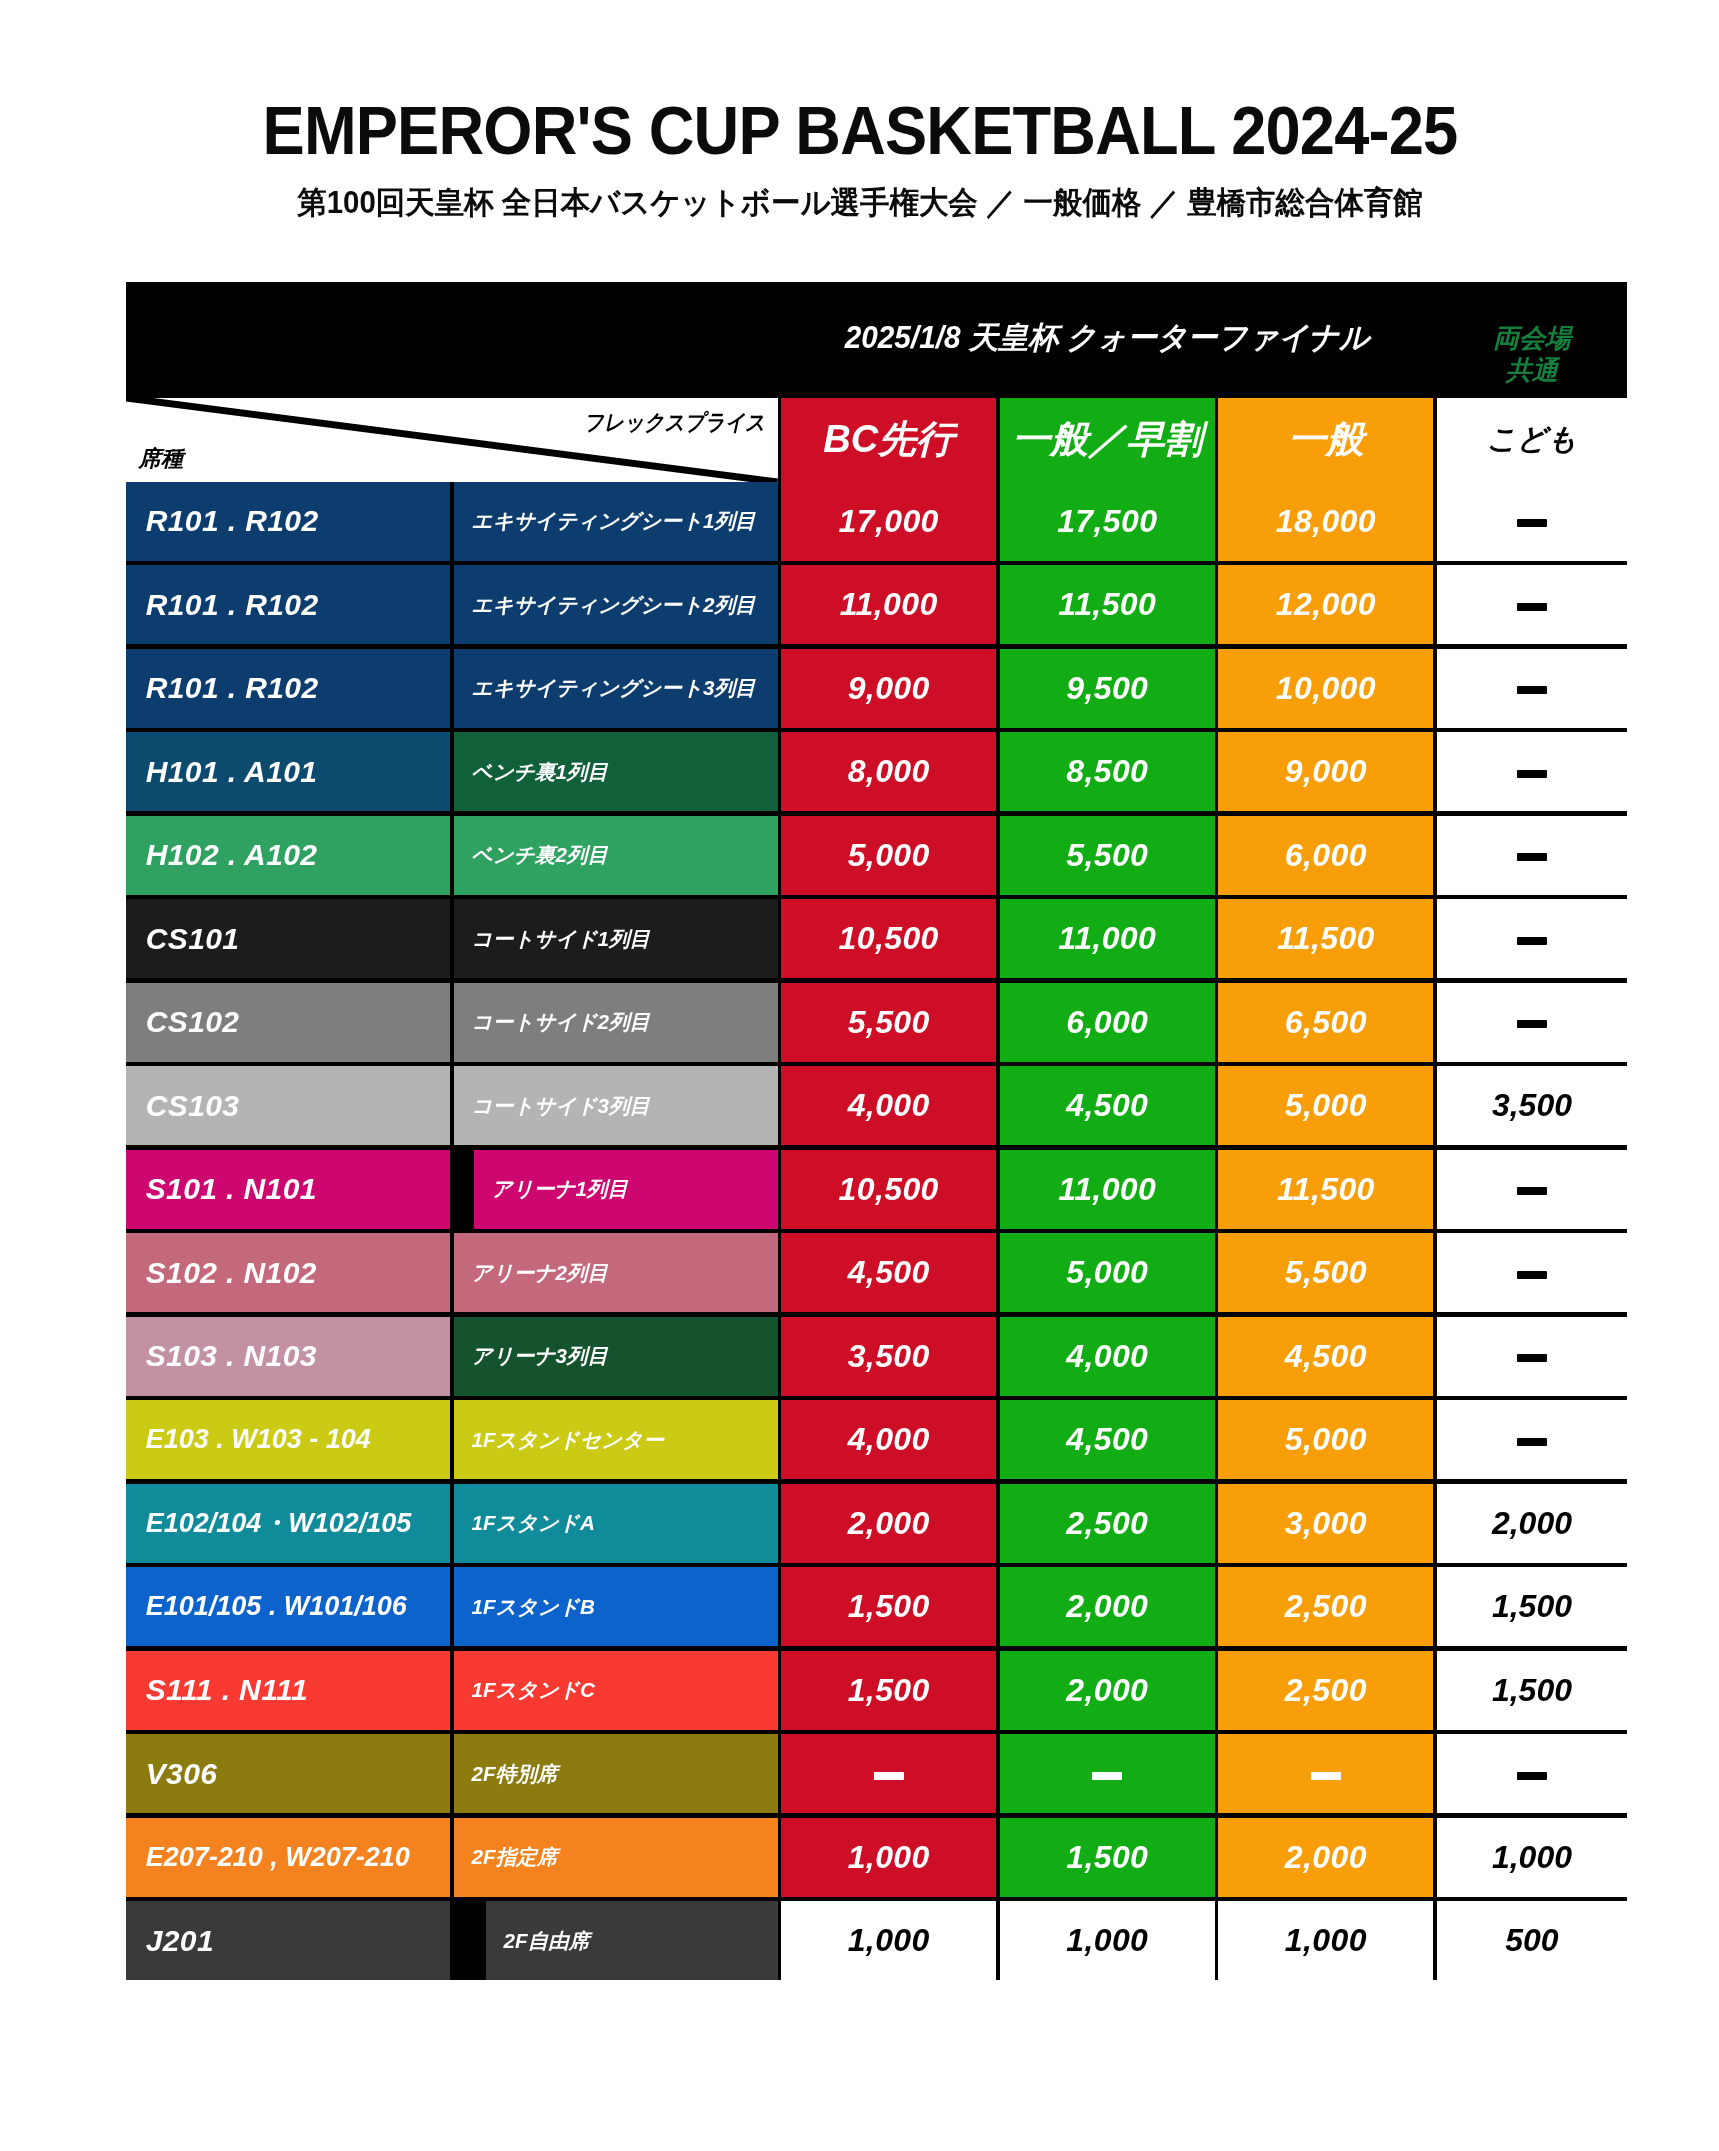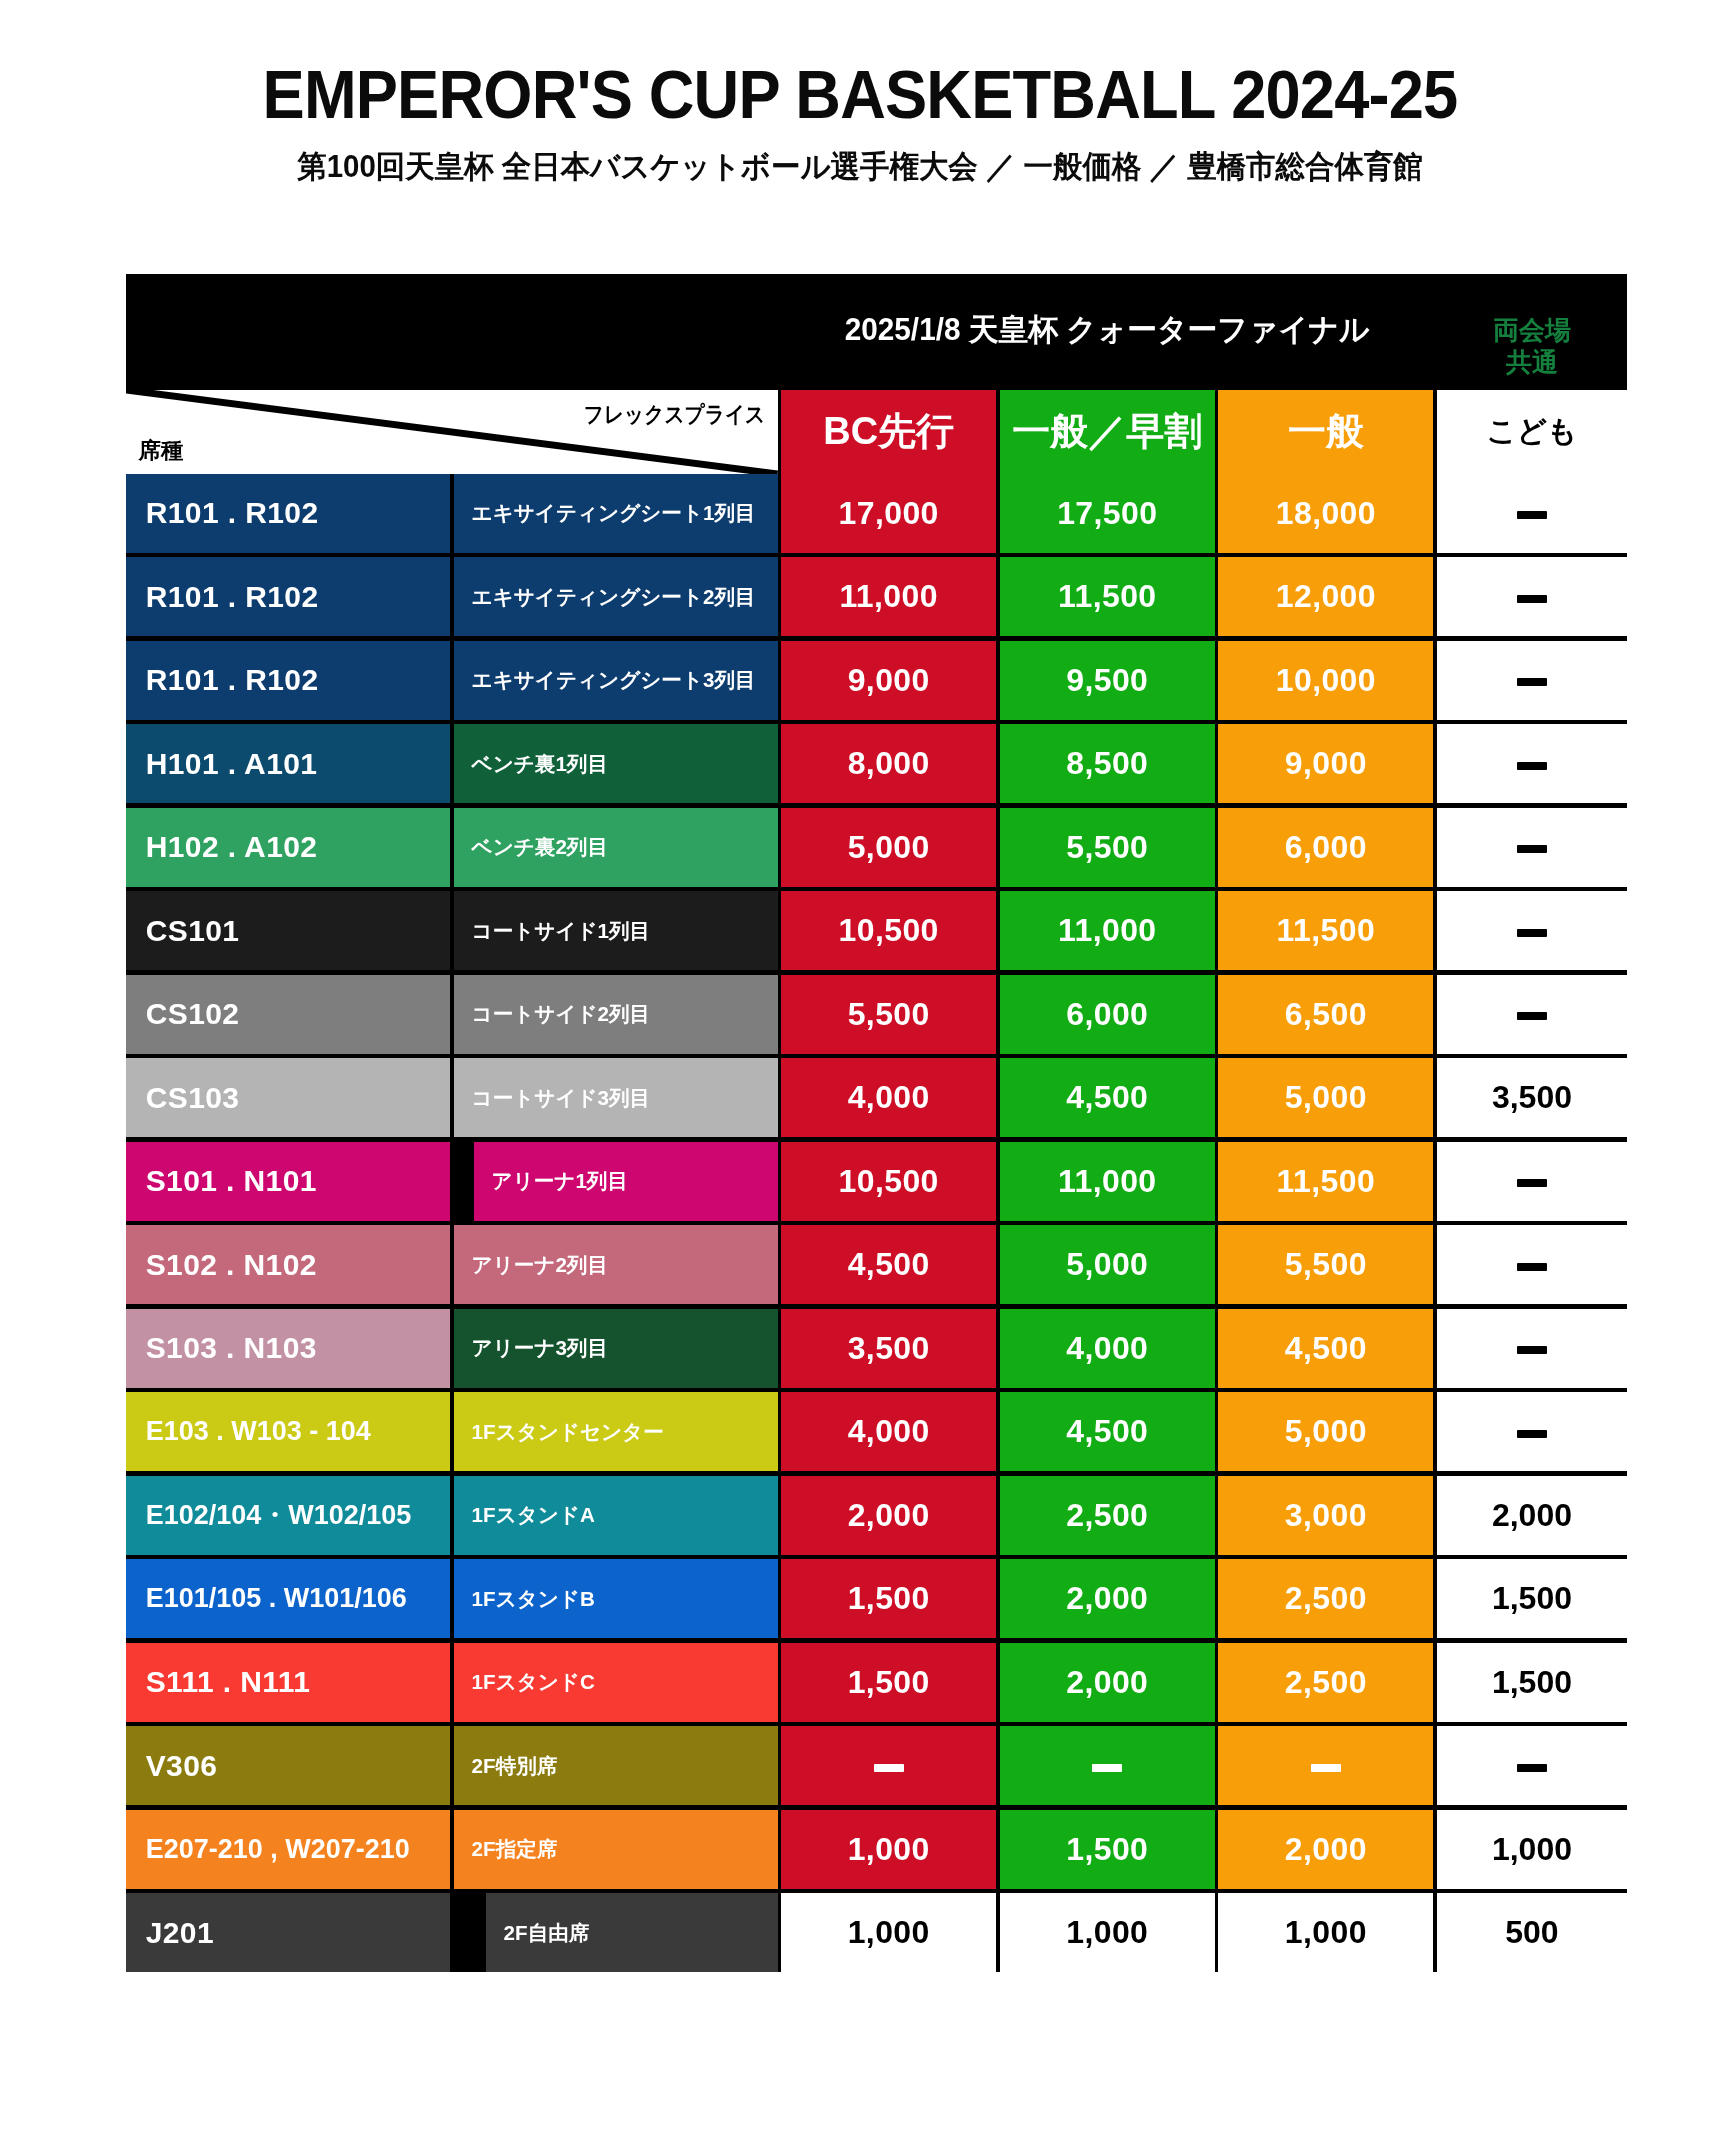--- a/index.html
+++ b/index.html
@@ -5,21 +5,21 @@
   html,body{margin:0;padding:0;}
   body{
     width:1720px;height:2151px;
     background:#ffffff;
     font-family:"Liberation Sans","DejaVu Sans",sans-serif;
     -webkit-font-smoothing:antialiased;
   }
   .page{position:relative;width:1720px;height:2151px;overflow:hidden;}
 
   
-  .title-block{padding-top:60px;text-align:center;}
+  .title-block{padding-top:96px;text-align:center;}
   .main-title{
     font-size:68px;
     font-weight:700;
     letter-spacing:-0.9px;
     color:#0b0b0b;
     transform:scaleX(0.93);
     white-space:nowrap;
     line-height:1.0;
   }
   .sub-title{
@@ -28,22 +28,23 @@
     font-weight:700;
     color:#0b0b0b;
     transform:scaleX(0.95);
     white-space:nowrap;
     line-height:1.0;
   }
 
   
   .table-wrap{
     position:absolute;
-    left:126px;top:274px;
+    left:126px;top:282px;
     width:1483px;
+    font-style:italic;
   }
   table.price{
     border-collapse:separate;
     border-spacing:0;
     width:1483px;
     table-layout:fixed;
     background:#000;
   }
   table.price td,table.price th{
     padding:0;margin:0;

